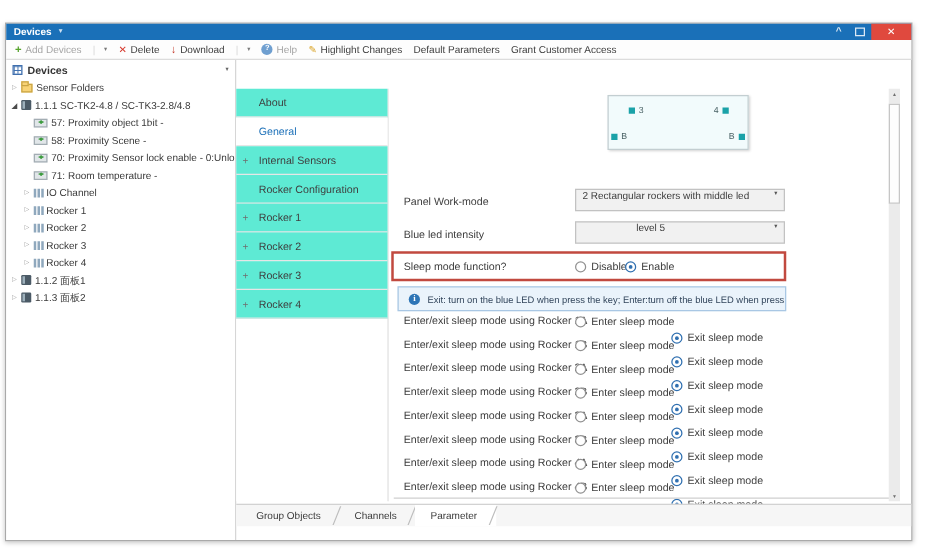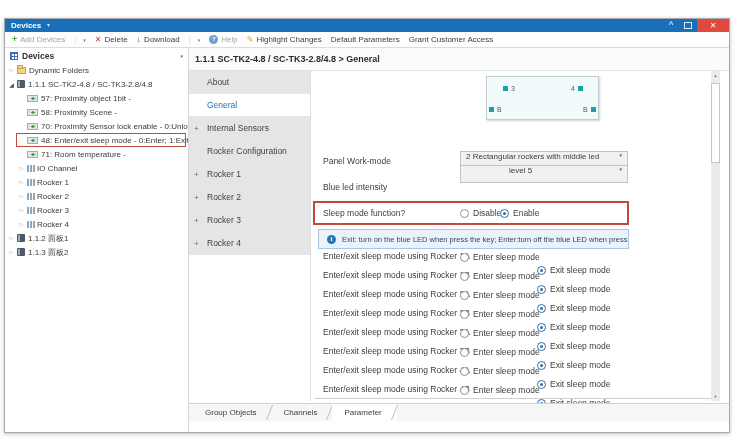--- a/index.html
+++ b/index.html
@@ -64,21 +64,21 @@
                           border:1px solid #c1493f;pointer-events:none;}
 
   
   .crumb-bar{position:absolute;left:184px;right:0;top:29px;height:23px;background:#fafbfc;
              border-bottom:1px solid #e3e3e3;display:flex;align-items:center;padding-left:6px;
              font-size:9px;font-weight:bold;color:#2b2b2b;box-sizing:border-box;}
 
   
   .sections-col{position:absolute;left:184px;top:52px;width:122px;bottom:31px;background:#fff;
                 border-right:1px solid #dcdcdc;box-sizing:border-box;}
-  .sitem{height:23px;background:#e5e5e5;border-bottom:1px solid #e6e6e6;display:flex;align-items:center;
+  .sitem{height:23px;background:#5eead4;border-bottom:1px solid #e6e6e6;display:flex;align-items:center;
          padding-left:18px;font-size:8.5px;color:#3f3f3f;position:relative;box-sizing:border-box;}
   .sitem .plus{position:absolute;left:5px;color:#6e6e6e;font-size:8px;}
   .sitem.selected{background:#fff;color:#1c70b8;}
 
   
   .params{position:absolute;left:306px;top:52px;width:409px;bottom:31px;background:#fff;}
   .preview-box{position:absolute;left:175px;top:5px;width:113px;height:44px;background:#f2fbfc;
                border:1px solid #c3ced1;box-sizing:border-box;box-shadow:1px 1px 2px rgba(0,0,0,.18);}
   .psq{position:absolute;width:5px;height:5px;background:#1ba2a8;}
   .plab{position:absolute;font-size:7px;color:#4a6265;line-height:6px;}
@@ -171,43 +171,39 @@
   <div class="tree-panel">
     <div class="tree-header">
       <span class="grid-icon"></span>
       <span>Devices</span>
       <span class="hcaret">▾</span>
     </div>
     <div class="tree-items">
       <div class="titem lv0">
         <span class="exp">▷</span>
         <span class="ticon folder-icon"></span>
-        <span>Dynamic Folders</span>
+        <span>Sensor Folders</span>
       </div>
       <div class="titem lv0">
         <span class="exp expanded">◢</span>
         <span class="ticon device-icon"></span>
         <span>1.1.1 SC-TK2-4.8 / SC-TK3-2.8/4.8</span>
       </div>
       <div class="titem lv1b">
         <span class="ticon obj-icon">◂▸</span>
         <span>57: Proximity object 1bit -</span>
       </div>
       <div class="titem lv1b">
         <span class="ticon obj-icon">◂▸</span>
         <span>58: Proximity Scene -</span>
       </div>
       <div class="titem lv1b">
         <span class="ticon obj-icon">◂▸</span>
         <span>70: Proximity Sensor lock enable - 0:Unlo...</span>
       </div>
-      <div class="titem lv1b highlight">
-        <span class="ticon obj-icon">◂▸</span>
-        <span>48: Enter/exit sleep mode - 0:Enter; 1:Exit</span>
-      </div>
       <div class="titem lv1b">
         <span class="ticon obj-icon">◂▸</span>
         <span>71: Room temperature -</span>
       </div>
       <div class="titem lv1">
         <span class="exp">▷</span>
         <span class="ticon chan-icon"></span>
         <span>IO Channel</span>
       </div>
       <div class="titem lv1">
@@ -236,23 +232,20 @@
         <span>1.1.2 面板1</span>
       </div>
       <div class="titem lv0">
         <span class="exp">▷</span>
         <span class="ticon device-icon"></span>
         <span>1.1.3 面板2</span>
       </div>
     </div>
   </div>
 
-  <div class="crumb-bar">
-    <span>1.1.1 SC-TK2-4.8 / SC-TK3-2.8/4.8 &gt; General</span>
-  </div>
 
   <div class="sections-col">
     <div class="sitem">
       <span>About</span>
     </div>
     <div class="sitem selected">
       <span>General</span>
     </div>
     <div class="sitem">
       <span class="plus">+</span>
@@ -292,21 +285,21 @@
       <span class="psq" style="left:104px;top:30px;"></span>
     </div>
 
     <span class="prow-label" style="top:85px;">Panel Work-mode</span>
     <div class="dropdown" style="top:80px;">
       <span>2 Rectangular rockers with middle led</span>
       <span class="dcaret">▾</span>
     </div>
 
     <span class="prow-label" style="top:111px;">Blue led intensity</span>
-    <div class="dropdown" style="top:94px;padding-left:48px;">
+    <div class="dropdown" style="top:106px;padding-left:48px;">
       <span>level 5</span>
       <span class="dcaret">▾</span>
     </div>
 
     <div class="sleep-box">
       <span class="slabel">Sleep mode function?</span>
       <span class="opt" style="left:145px;top:5px;">
         <span class="radio"></span>
         <span>Disable</span>
       </span>

